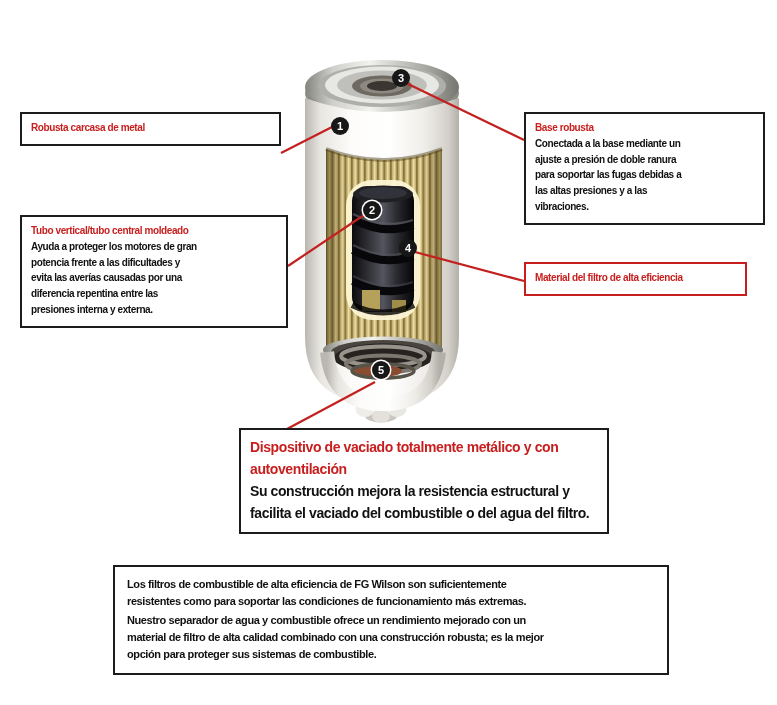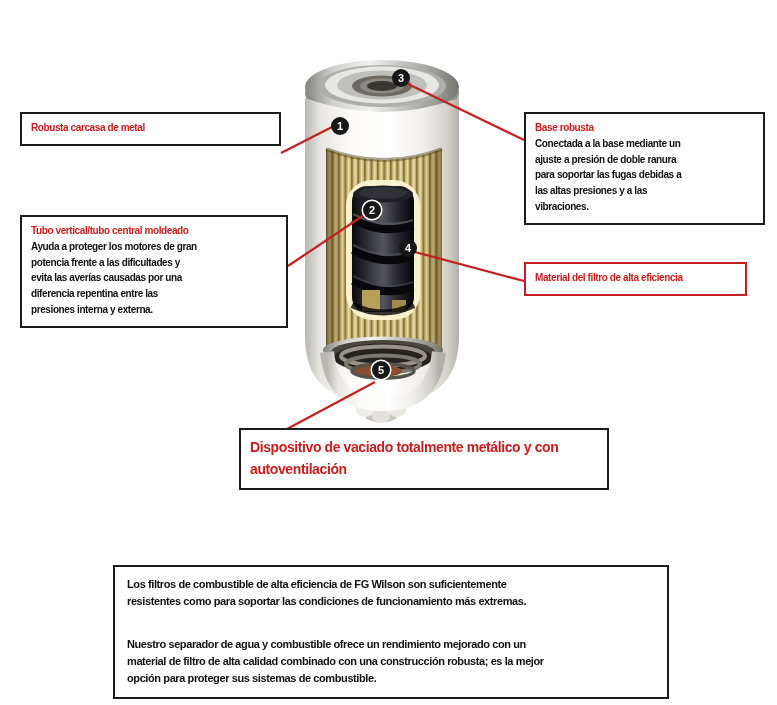--- a/index.html
+++ b/index.html
@@ -28,21 +28,21 @@
   #co-tubo{left:20px;top:215px;width:268px;}
   #co-base{left:524px;top:112px;width:241px;}
   #co-material{left:524px;top:262px;width:223px;border-color:#c81e1e;}
   #co-vaciado{left:239px;top:428px;width:370px;font-size:14px;}
   #summary{
     position:absolute;z-index:4;box-sizing:border-box;left:113px;top:565px;width:556px;
     background:#ffffff;border:2px solid #1c1c1c;padding:9px 10px 10px 12px;
     font-size:11px;font-weight:bold;letter-spacing:-0.4px;line-height:1.52;color:#111111;
   }
   #summary p{margin:0;white-space:pre-line;}
-  #summary p + p{margin-top:27px;}
+  #summary p + p{margin-top:3px;}
 </style>
 </head>
 <body>
 
 <div class="canvas">
 
   <svg class="layer art" viewBox="0 0 777 705" aria-hidden="true">
     <defs>
       <linearGradient id="bodyGrad" x1="0" y1="0" x2="1" y2="0">
         <stop offset="0" stop-color="#bab7b1"></stop>
@@ -185,20 +185,22 @@
 vibraciones.</div>
   </div>
 
   <div class="callout" id="co-material">
     <div class="t">Material del filtro de alta eficiencia</div>
   </div>
 
   <div class="callout" id="co-vaciado">
     <div class="t">Dispositivo de vaciado totalmente metálico y con
 autoventilación</div>
+    <div class="b">Su construcción mejora la resistencia estructural y
+facilita el vaciado del combustible o del agua del filtro.</div>
   </div>
 
   <div id="summary">
     <p>Los filtros de combustible de alta eficiencia de FG Wilson son suficientemente
 resistentes como para soportar las condiciones de funcionamiento más extremas.</p>
     <p>Nuestro separador de agua y combustible ofrece un rendimiento mejorado con un
 material de filtro de alta calidad combinado con una construcción robusta; es la mejor
 opción para proteger sus sistemas de combustible.</p>
   </div>
 

